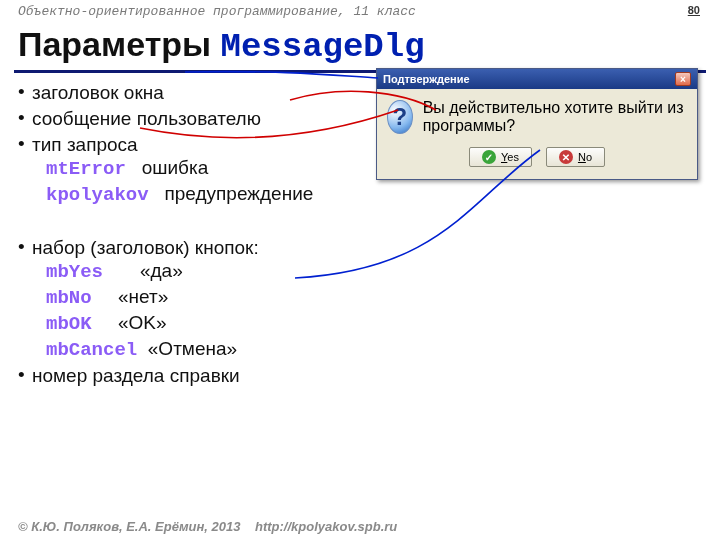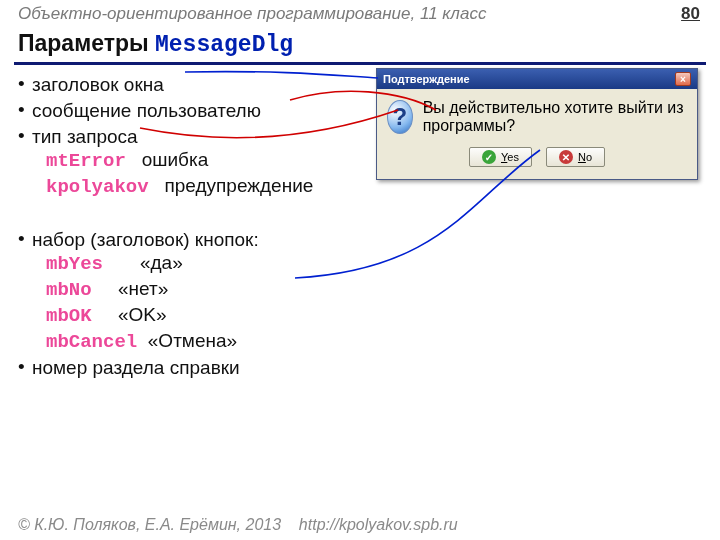--- a/index.html
+++ b/index.html
@@ -9,63 +9,65 @@
     width: 720px;
     height: 540px;
     font-family: Arial, sans-serif;
     background: #fff;
     position: relative;
     overflow: hidden;
   }
   .topbar {
     font-style: italic;
     color: #7a7a7a;
-    font-size: 17px;
+    font-size: 13px;
     padding: 4px 18px 0 18px;
+    font-family: Liberation Mono, monospace;
   }
   .pagenum {
     position: absolute;
     top: 4px;
     right: 20px;
-    font-size: 17px;
+    font-size: 11px;
     font-weight: bold;
     color: #333;
     text-decoration: underline;
   }
   .title {
-    font-size: 23px;
+    font-size: 34px;
     font-weight: bold;
     padding: 6px 18px 4px 18px;
     color: #111;
   }
   .title .code { font-family: "Courier New", monospace; color: #0020b0; }
   .rule {
     margin: 0 14px 8px 14px;
     height: 3px;
     background: #0e1a72;
   }
   .content {
     position: relative;
     padding: 0 18px;
     font-size: 19px;
     color: #111;
   }
   .bul { display: flex; margin-top: 2px; }
   .bul .dot { width: 14px; }
   .bul .txt { flex: 1; line-height: 1.25; }
-  .mono { font-family: "Courier New", monospace; font-weight: bold; color: #ec4899; margin-top: 26px; }
+  .mono { font-family: "Courier New", monospace; font-weight: bold; color: #8b5cf6; margin-top: 26px; }
   .sub { padding-left: 14px; line-height: 1.25; }
   .val { color: #111; margin-top: 20px; }
   .footer {
     position: absolute;
     bottom: 6px;
     left: 18px;
     font-style: italic;
     color: #8a8a8a;
-    font-size: 16px;
+    font-size: 13px;
+    font-weight: bold;
   }
   .footer a { color: #8a8a8a; text-decoration: none; }
 
   
   .dlg {
     position: absolute;
     top: 68px;
     left: 376px;
     width: 322px;
     border: 1px solid #4a5a86;

